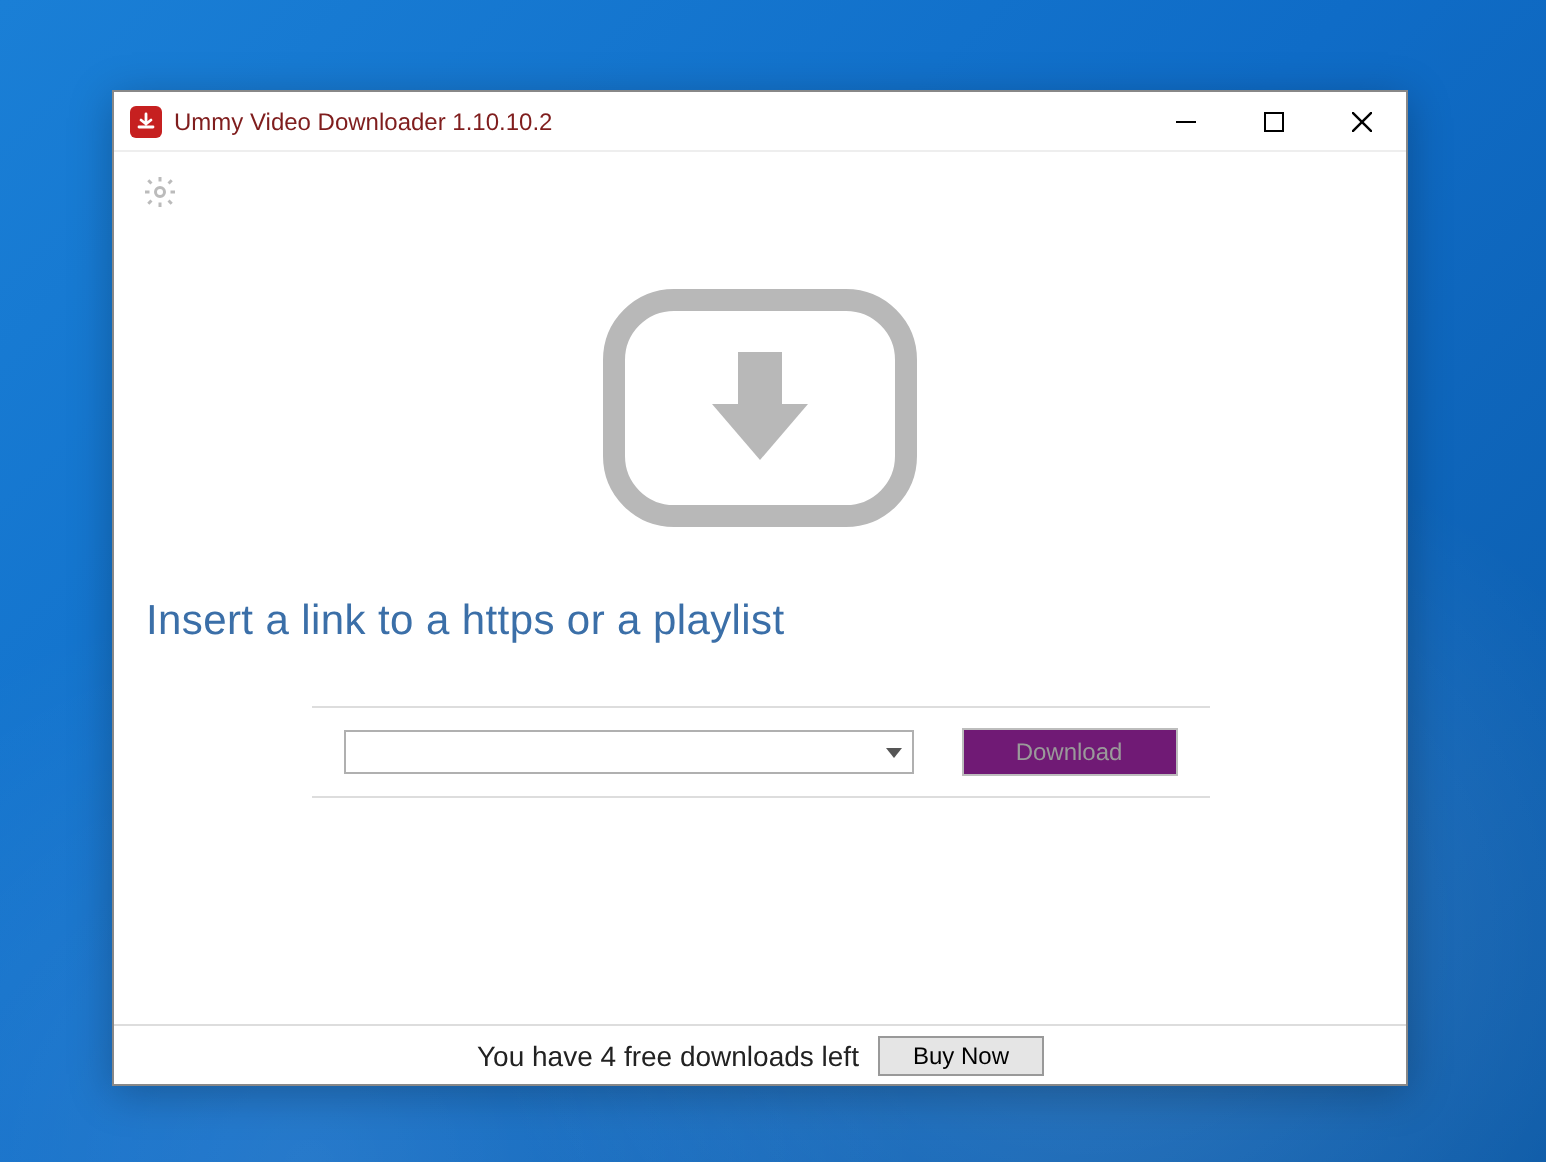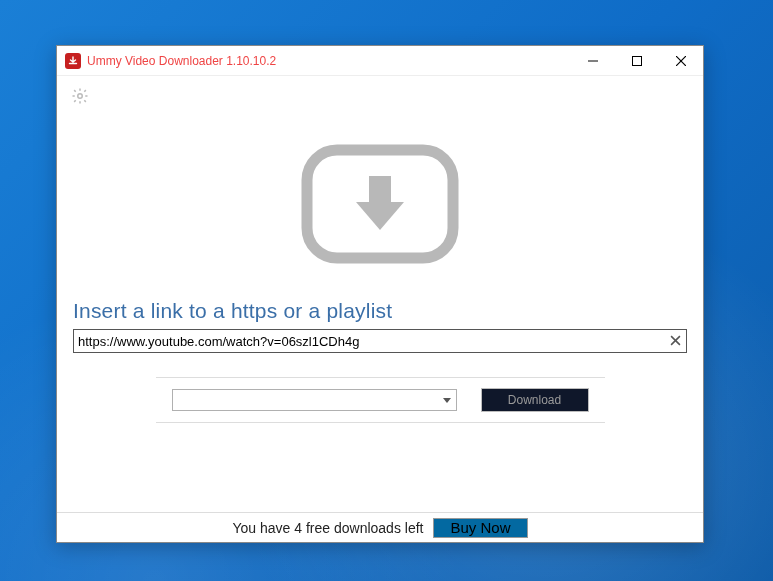--- a/index.html
+++ b/index.html
@@ -46,21 +46,21 @@
       margin-right: 6px;
       background: #c62020;
       border-radius: 3px;
       display: flex;
       align-items: center;
       justify-content: center;
     }
     .app-icon svg { width: 10px; height: 10px; }
     .title-text {
       font-size: 12px;
-      color: #ef4444;
+      color: #7f1d1d;
       flex: 1;
     }
     .win-controls {
       display: flex;
       height: 100%;
     }
     .win-btn {
       width: 44px;
       height: 100%;
       display: flex;
@@ -153,21 +153,21 @@
       right: 5px;
       top: 8px;
       border-left: 4px solid transparent;
       border-right: 4px solid transparent;
       border-top: 5px solid #555;
     }
     .spacer { flex: 1; }
     .download-btn {
       width: 108px;
       height: 24px;
-      background: #0f172a;
+      background: #701a75;
       border: 1px solid #bdbdbd;
       color: #9a9a9a;
       font-size: 12px;
       text-align: center;
       line-height: 22px;
       cursor: default;
     }
     .footer {
       height: 30px;
       display: flex;
@@ -177,23 +177,23 @@
       border-top: 1px solid #ddd;
       background: #fff;
     }
     .footer-text {
       font-size: 14px;
       color: #222;
     }
     .buy-btn {
       height: 20px;
       padding: 0 16px;
-      background: #0369a1;
+      background: #e5e5e5;
       border: 1px solid #999;
-      font-size: 15px;
+      font-size: 12px;
       cursor: pointer;
       line-height: 18px;
     }
   </style>
 </head>
 <body>
 
 <div class="window">
   <div class="titlebar">
     <div class="app-icon">
@@ -239,31 +239,20 @@
         <rect x="12" y="10" width="146" height="108" rx="30" ry="30" fill="none" stroke="#b8b8b8" stroke-width="11"></rect>
         <g transform="translate(85,62)">
           <rect x="-11" y="-26" width="22" height="28" fill="#b8b8b8"></rect>
           <path d="M -24 0 L 24 0 L 0 28 Z" fill="#b8b8b8"></path>
         </g>
       </svg>
     </div>
 
     <div class="prompt-section">
       <div class="prompt-label">Insert a link to a https or a playlist</div>
-      <div class="url-row">
-        <input class="url-input" type="text" value="https://www.youtube.com/watch?v=06szl1CDh4g" style="">
-        <div class="clear-btn">
-          <span>
-            <svg width="11" height="11" viewBox="0 0 10 10">
-                <line x1="1" y1="1" x2="9" y2="9" stroke="#555" stroke-width="1.4"></line>
-                <line x1="9" y1="1" x2="1" y2="9" stroke="#555" stroke-width="1.4"></line>
-              </svg>
-          </span>
-        </div>
-      </div>
     </div>
 
     <div class="format-row">
       <div class="format-select"></div>
       <div class="spacer"></div>
       <div class="download-btn">Download</div>
     </div>
   </div>
 
   <div class="footer">

